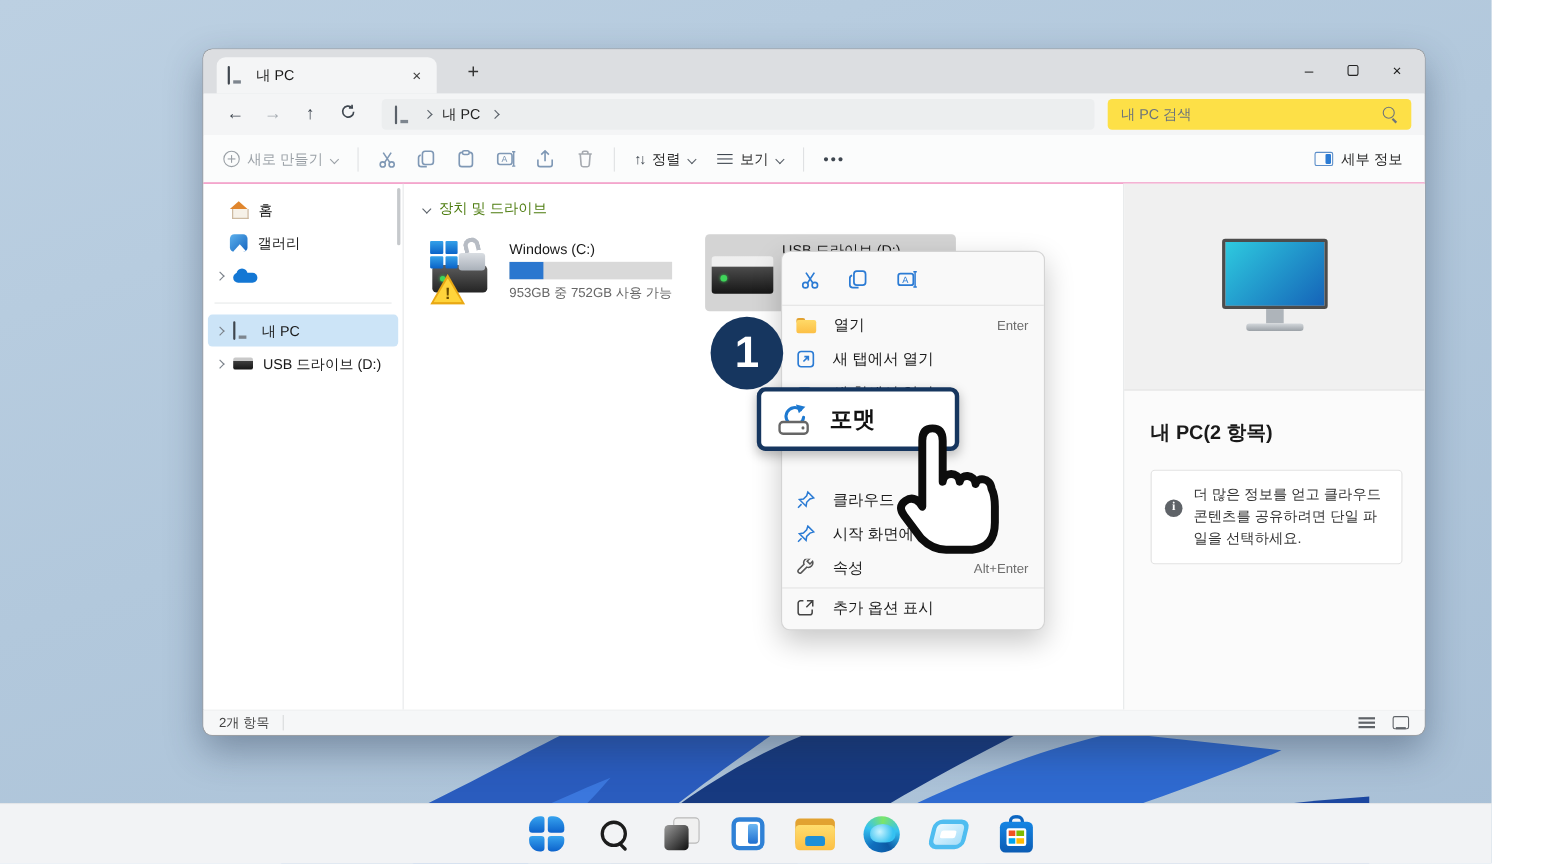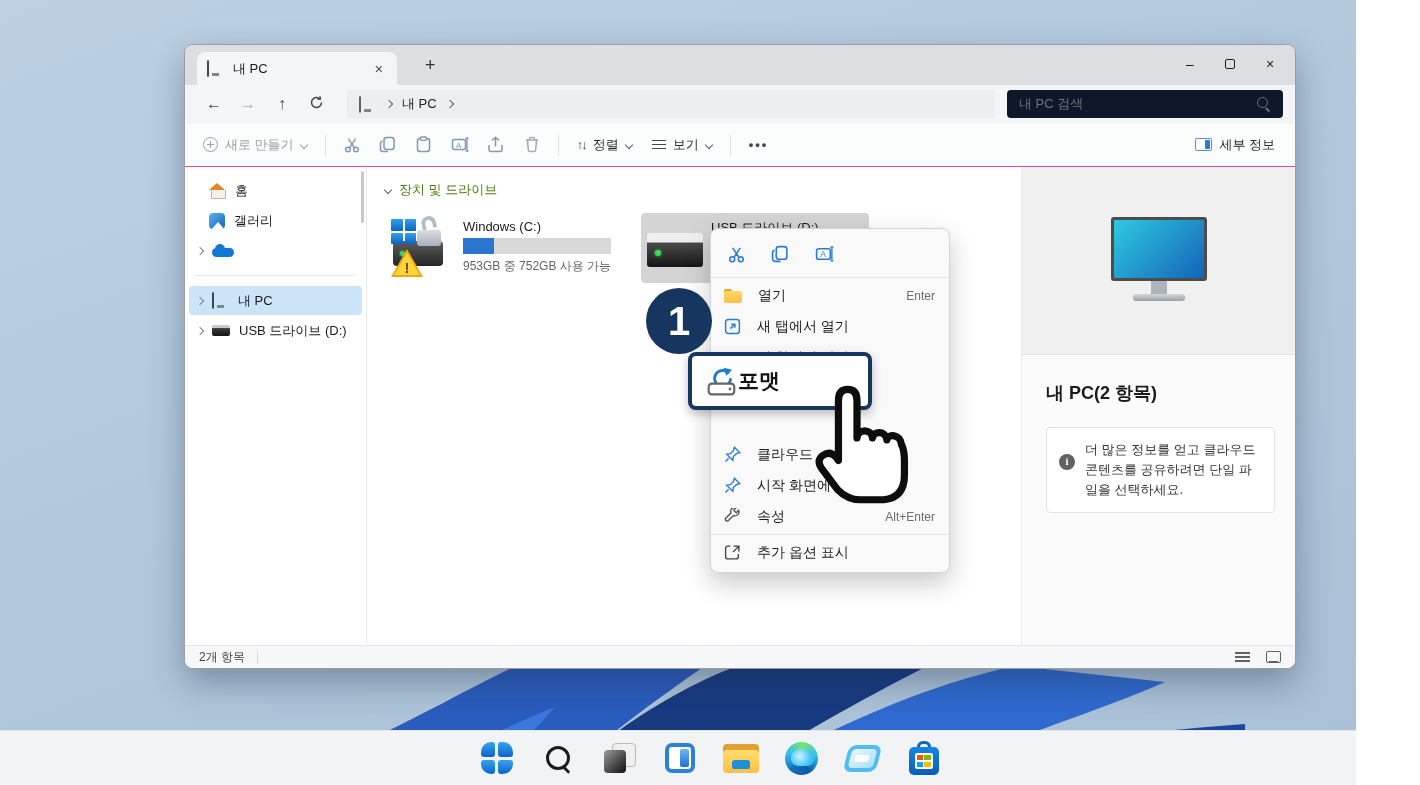--- a/index.html
+++ b/index.html
@@ -89,21 +89,21 @@
 
   .addressbar { height:38px; background:#f4f5f6; display:flex; align-items:center; }
   .nav-ic { width:34px; text-align:center; font-size:16px; color:#3f4750; }
   .nav-ic.dis { color:#a7adb3; }
   .crumb { margin-left:14px; height:28px; flex:0 0 648px; background:#eceeef; border-radius:4px;
     display:flex; align-items:center; gap:10px; padding:0 12px; font-size:13px; color:#222; }
   .crumb .mini-monitor .scr { background:#eceeef; border-color:#5a6169; }
   .chev { width:6px; height:6px; border-right:1.4px solid #5a6169; border-bottom:1.4px solid #5a6169;
     transform:rotate(-45deg); display:inline-block; }
   .chev.down { transform:rotate(45deg); }
-  .searchbox { margin-left:12px; height:28px; flex:1; margin-right:12px; background:#0f172a; border-radius:4px;
+  .searchbox { margin-left:12px; height:28px; flex:1; margin-right:12px; background:#fde047; border-radius:4px;
     display:flex; align-items:center; padding:0 12px; font-size:13px; color:#6d747b; }
   .searchbox .mag { margin-left:auto; position:relative; width:14px; height:14px; }
   .searchbox .mag::before { content:''; position:absolute; left:0; top:0; width:9px; height:9px; border:1.4px solid #6d747b; border-radius:50%; }
   .searchbox .mag::after { content:''; position:absolute; left:9px; top:10px; width:5px; height:1.6px; background:#6d747b; transform:rotate(45deg); transform-origin:left center; }
 
   .toolbar { height:44px; background:#fbfcfc; border-bottom:1px solid #ec4899; display:flex; align-items:center; font-size:13px; }
   .tbtn { display:flex; align-items:center; gap:7px; padding:0 10px; color:#2b2b2b; }
   .tbtn.disabled { color:#9aa0a6; }
   .tsep { width:1px; height:22px; background:#dfe1e3; margin:0 8px; }
   .ticon { width:36px; display:flex; justify-content:center; align-items:center; }
@@ -216,21 +216,21 @@
   .ctx-item .sc { margin-left:auto; font-size:12px; color:#6d6d6d; }
   .ctx-spacer { height:66px; }
   .mini-folder { position:relative; width:18px; height:14px; flex:0 0 auto; }
   .mini-folder::before { content:''; position:absolute; left:0; top:0; width:8px; height:4px; background:#e2a231; border-radius:2px 2px 0 0; }
   .mini-folder::after { content:''; position:absolute; left:0; top:2px; width:18px; height:12px;
     background:linear-gradient(180deg,#ffd967,#fcbf45); border-radius:2px; }
 
   
   .callout { position:absolute; left:688px; top:352px; width:184px; height:58px; z-index:7;
     background:#fff; border:4px solid #16365f; border-radius:8px; box-shadow:0 4px 10px rgba(0,0,0,.25);
-    display:flex; align-items:center; padding:0 14px; }
+    display:flex; align-items:center; gap:16px; padding:0 14px; }
   .callout-label { font-size:21px; font-weight:700; color:#111; }
   .step-badge { position:absolute; left:646px; top:288px; width:66px; height:66px; border-radius:50%; z-index:8;
     background:#16365f; color:#fff; display:flex; align-items:center; justify-content:center;
     font-size:40px; font-weight:700; }
   .hand { position:absolute; left:798px; top:376px; width:118px; height:132px; z-index:9; }
 </style>
 </head>
 <body>
 
 <div class="desktop">

